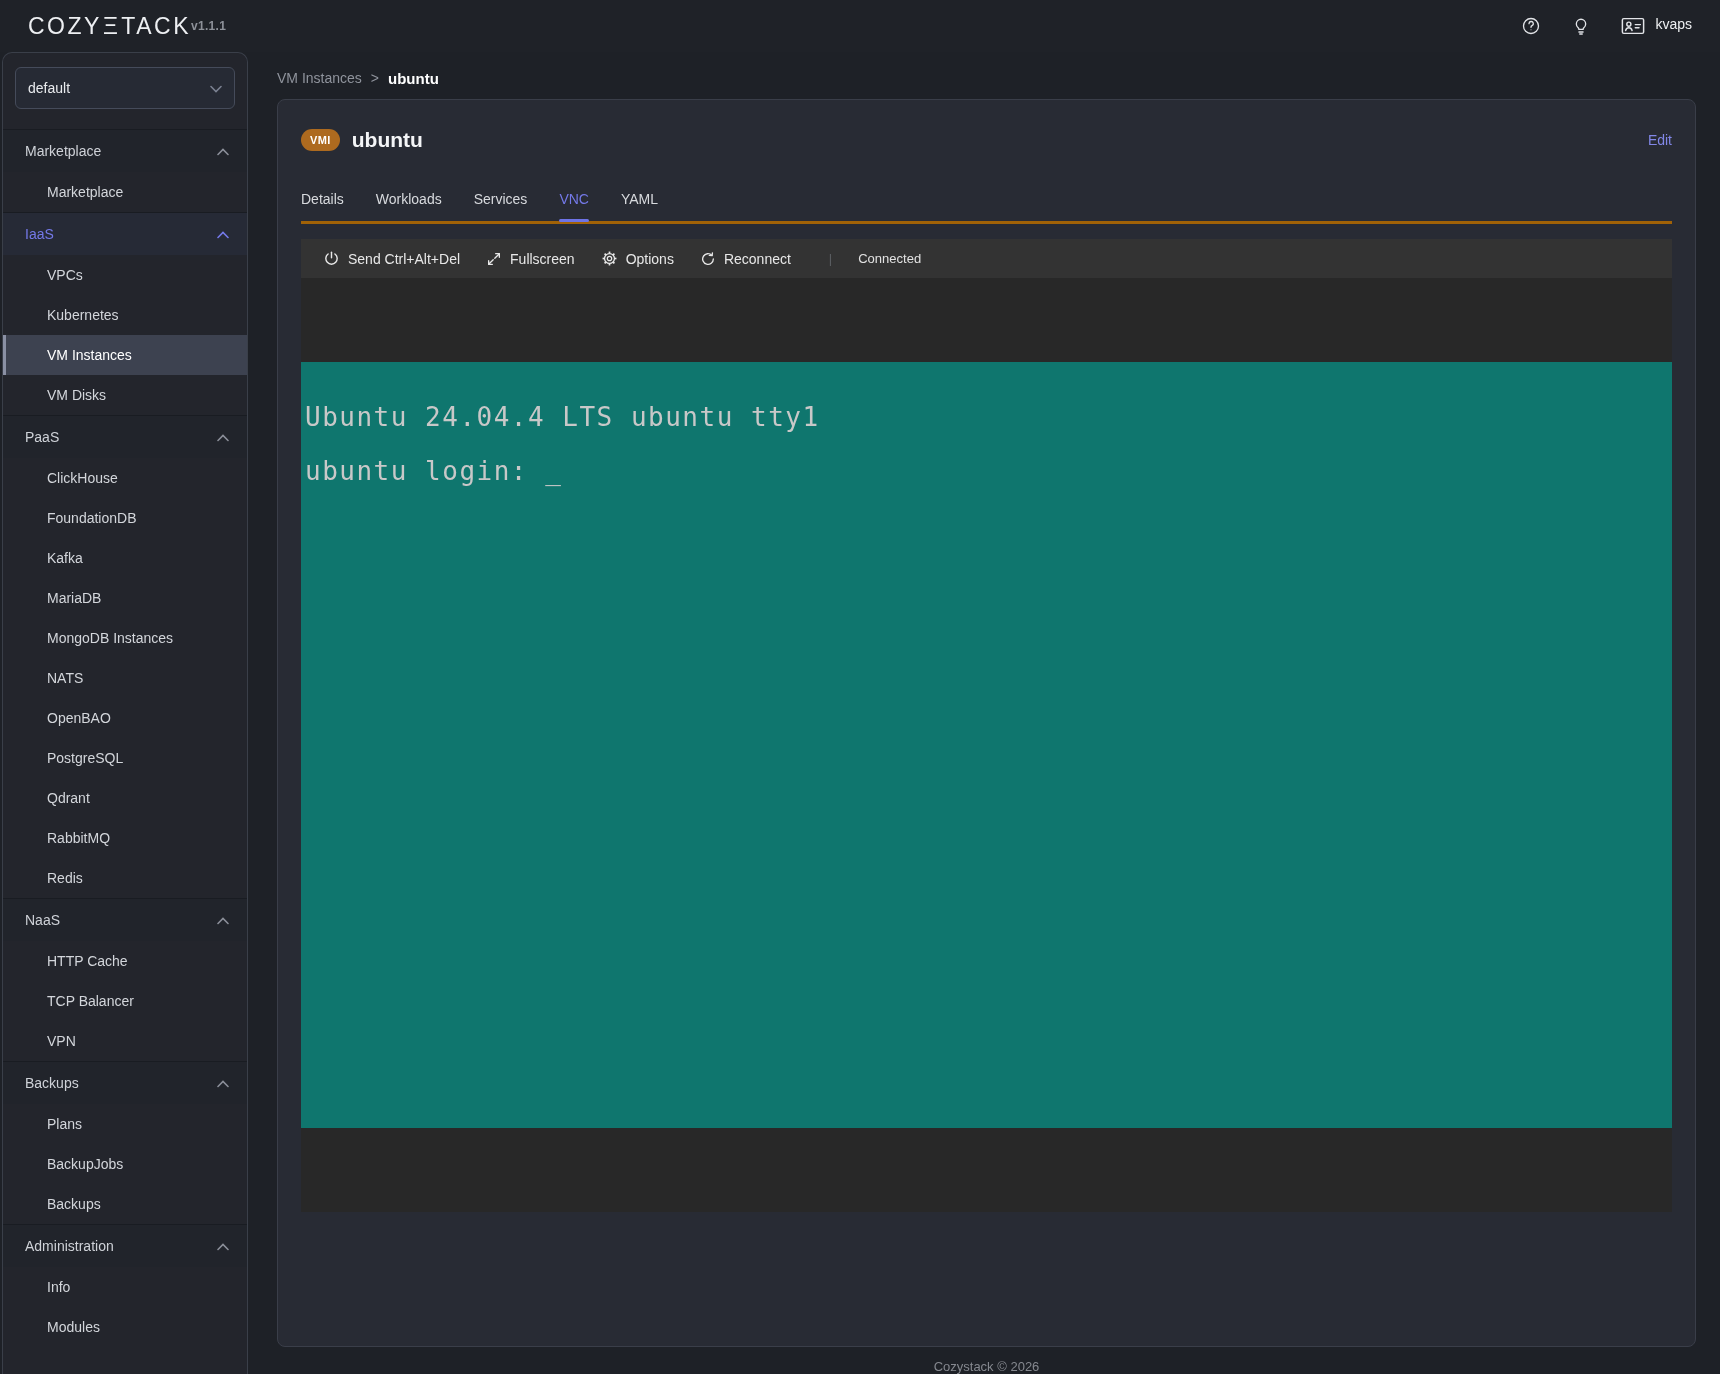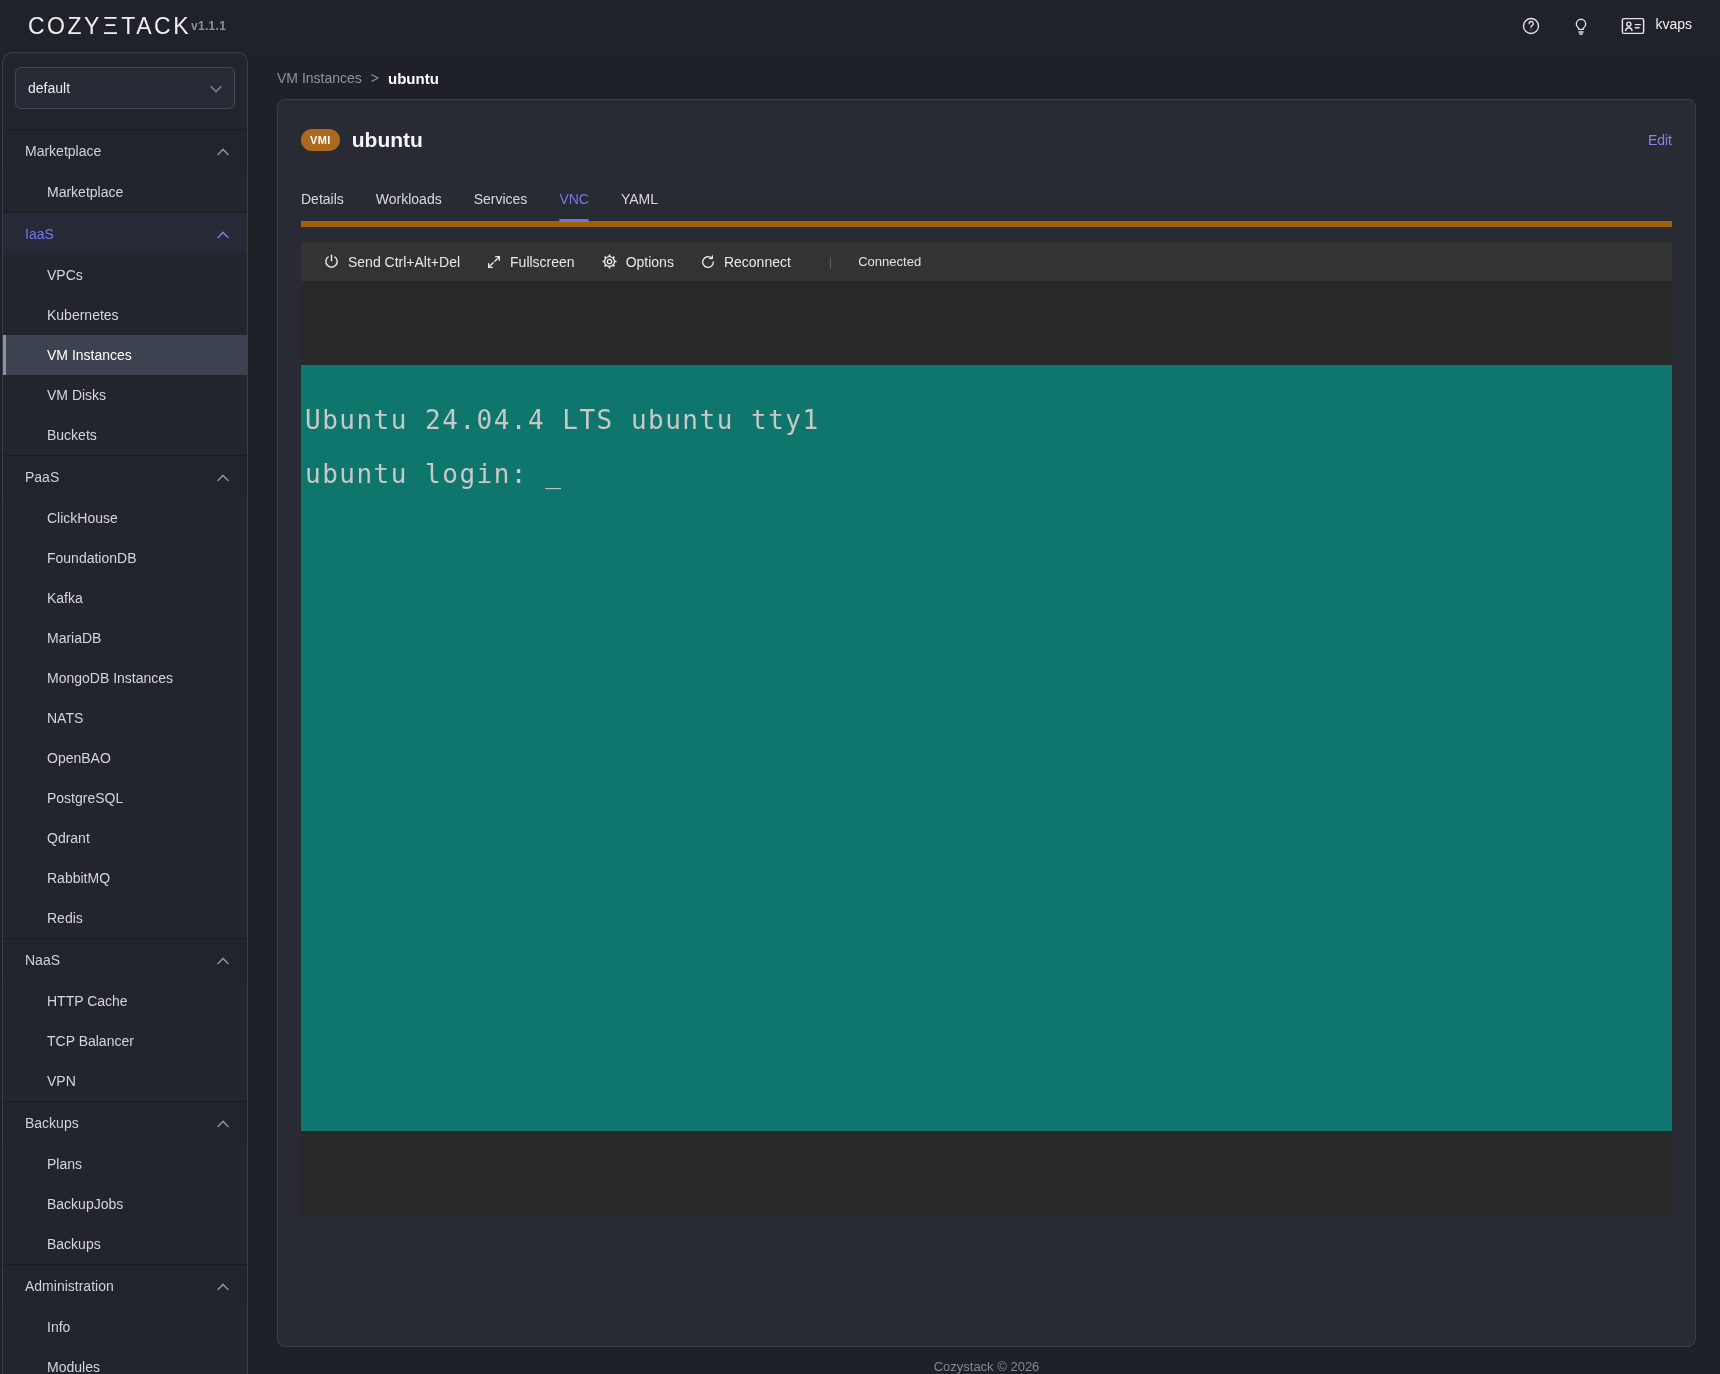--- a/index.html
+++ b/index.html
@@ -72,21 +72,21 @@
     height:1248px; padding:0 23px; position:relative;
   }
   .card-header { padding-top:26px; display:flex; align-items:center; height:54px; }
   .vmi-badge {
     background:#ad6a1f; color:#fff; font-size:11px; font-weight:bold; letter-spacing:.4px;
     padding:4px 9px; border-radius:11px; line-height:14px;
   }
   .card-title { margin-left:12px; font-size:21px; font-weight:600; color:#f4f5f7; }
   .edit-link { margin-left:auto; color:#8287e8; font-size:14px; cursor:pointer; }
 
-  .tabs { display:flex; gap:32px; margin-top:36px; border-bottom:6px solid #a16207; }
+  .tabs { display:flex; gap:32px; margin-top:36px; border-bottom:3px solid #a16207; }
   .tab { font-size:14px; line-height:18px; color:#d8dade; padding-bottom:13px; cursor:pointer; position:relative; }
   .tab.active { color:var(--accent); }
   .tab.active::after {
     content:""; position:absolute; left:0; right:0; bottom:-1px; height:3px;
     background:var(--accent-line); border-radius:2px;
   }
 
   
   .vnc { margin-top:15px; }
   .vnc-toolbar {
@@ -182,23 +182,20 @@
           <span>VPCs</span>
         </div>
         <div class="side-item">
           <span>Kubernetes</span>
         </div>
         <div class="side-item selected">
           <span>VM Instances</span>
         </div>
         <div class="side-item">
           <span>VM Disks</span>
-        </div>
-        <div class="side-item">
-          <span>Buckets</span>
         </div>
       </div>
       <div class="section">
         <div class="section-header">
           <span>PaaS</span>
           <span class="chev"><svg width="12" height="8" viewBox="0 0 12 8" fill="none" stroke="currentColor" stroke-width="1.6" stroke-linecap="round">
               <path d="M1 6.5 L6 1.5 L11 6.5"></path>
             </svg></span>
         </div>
         <div class="side-item">

